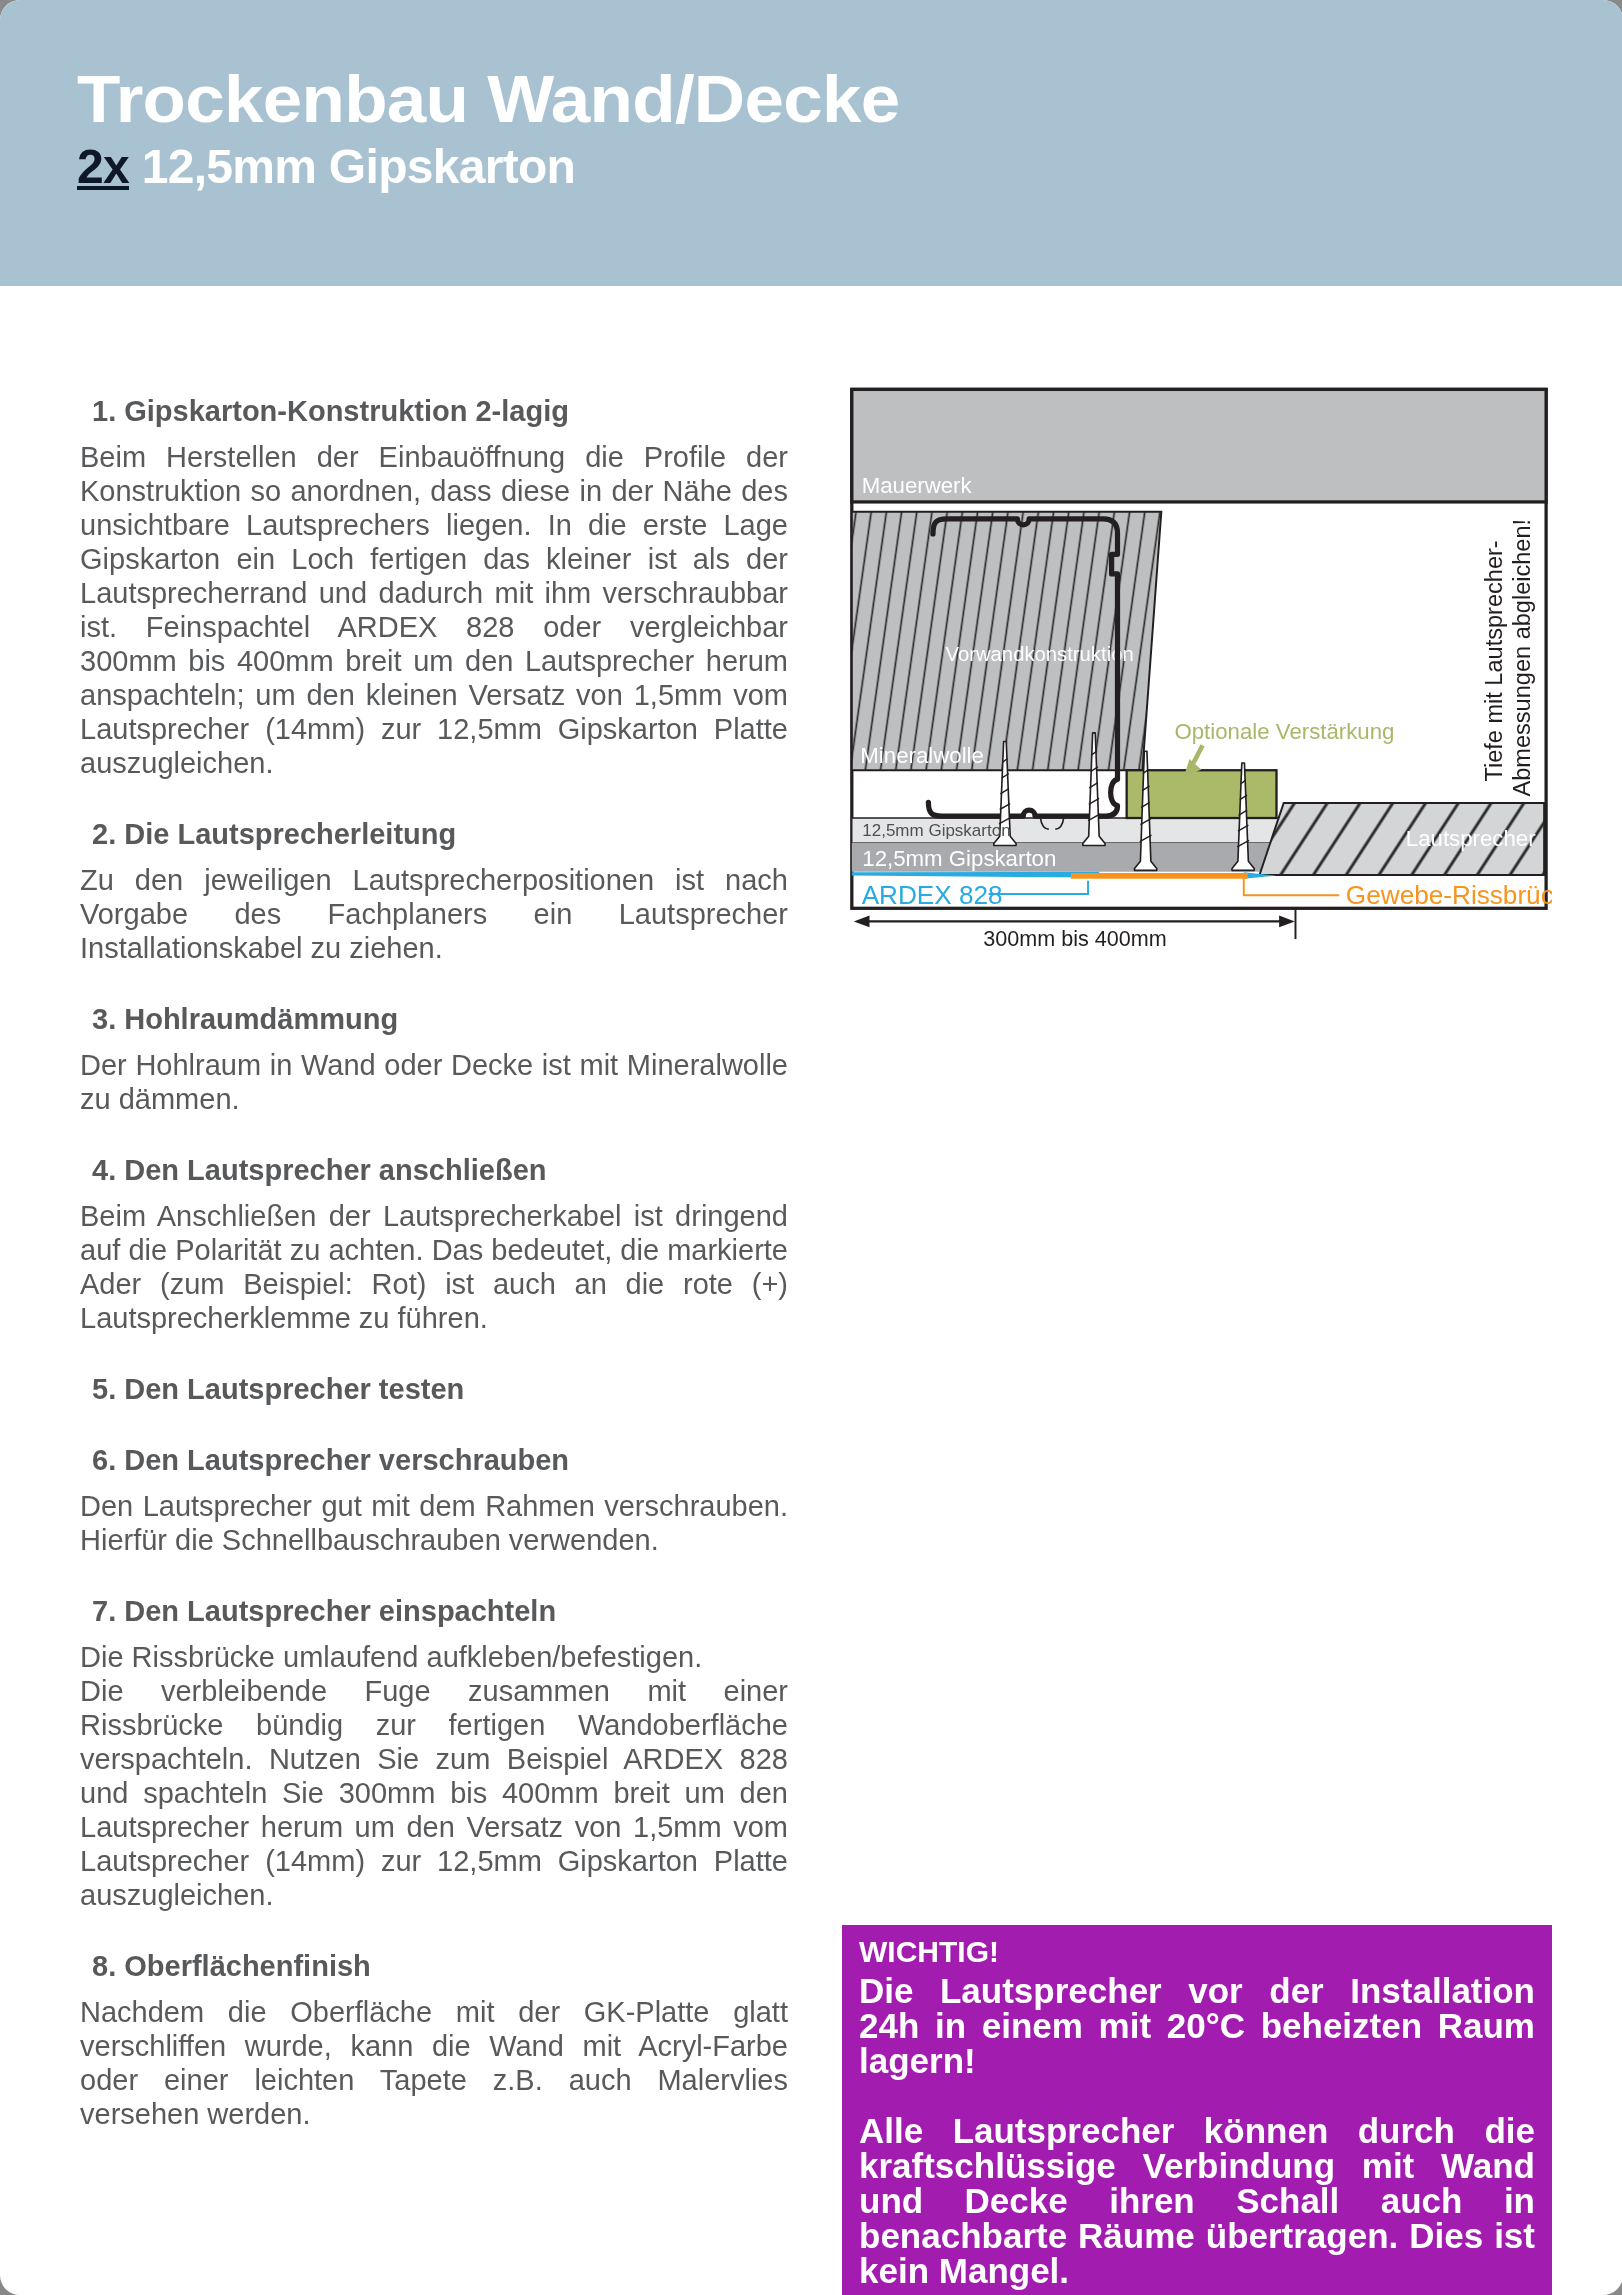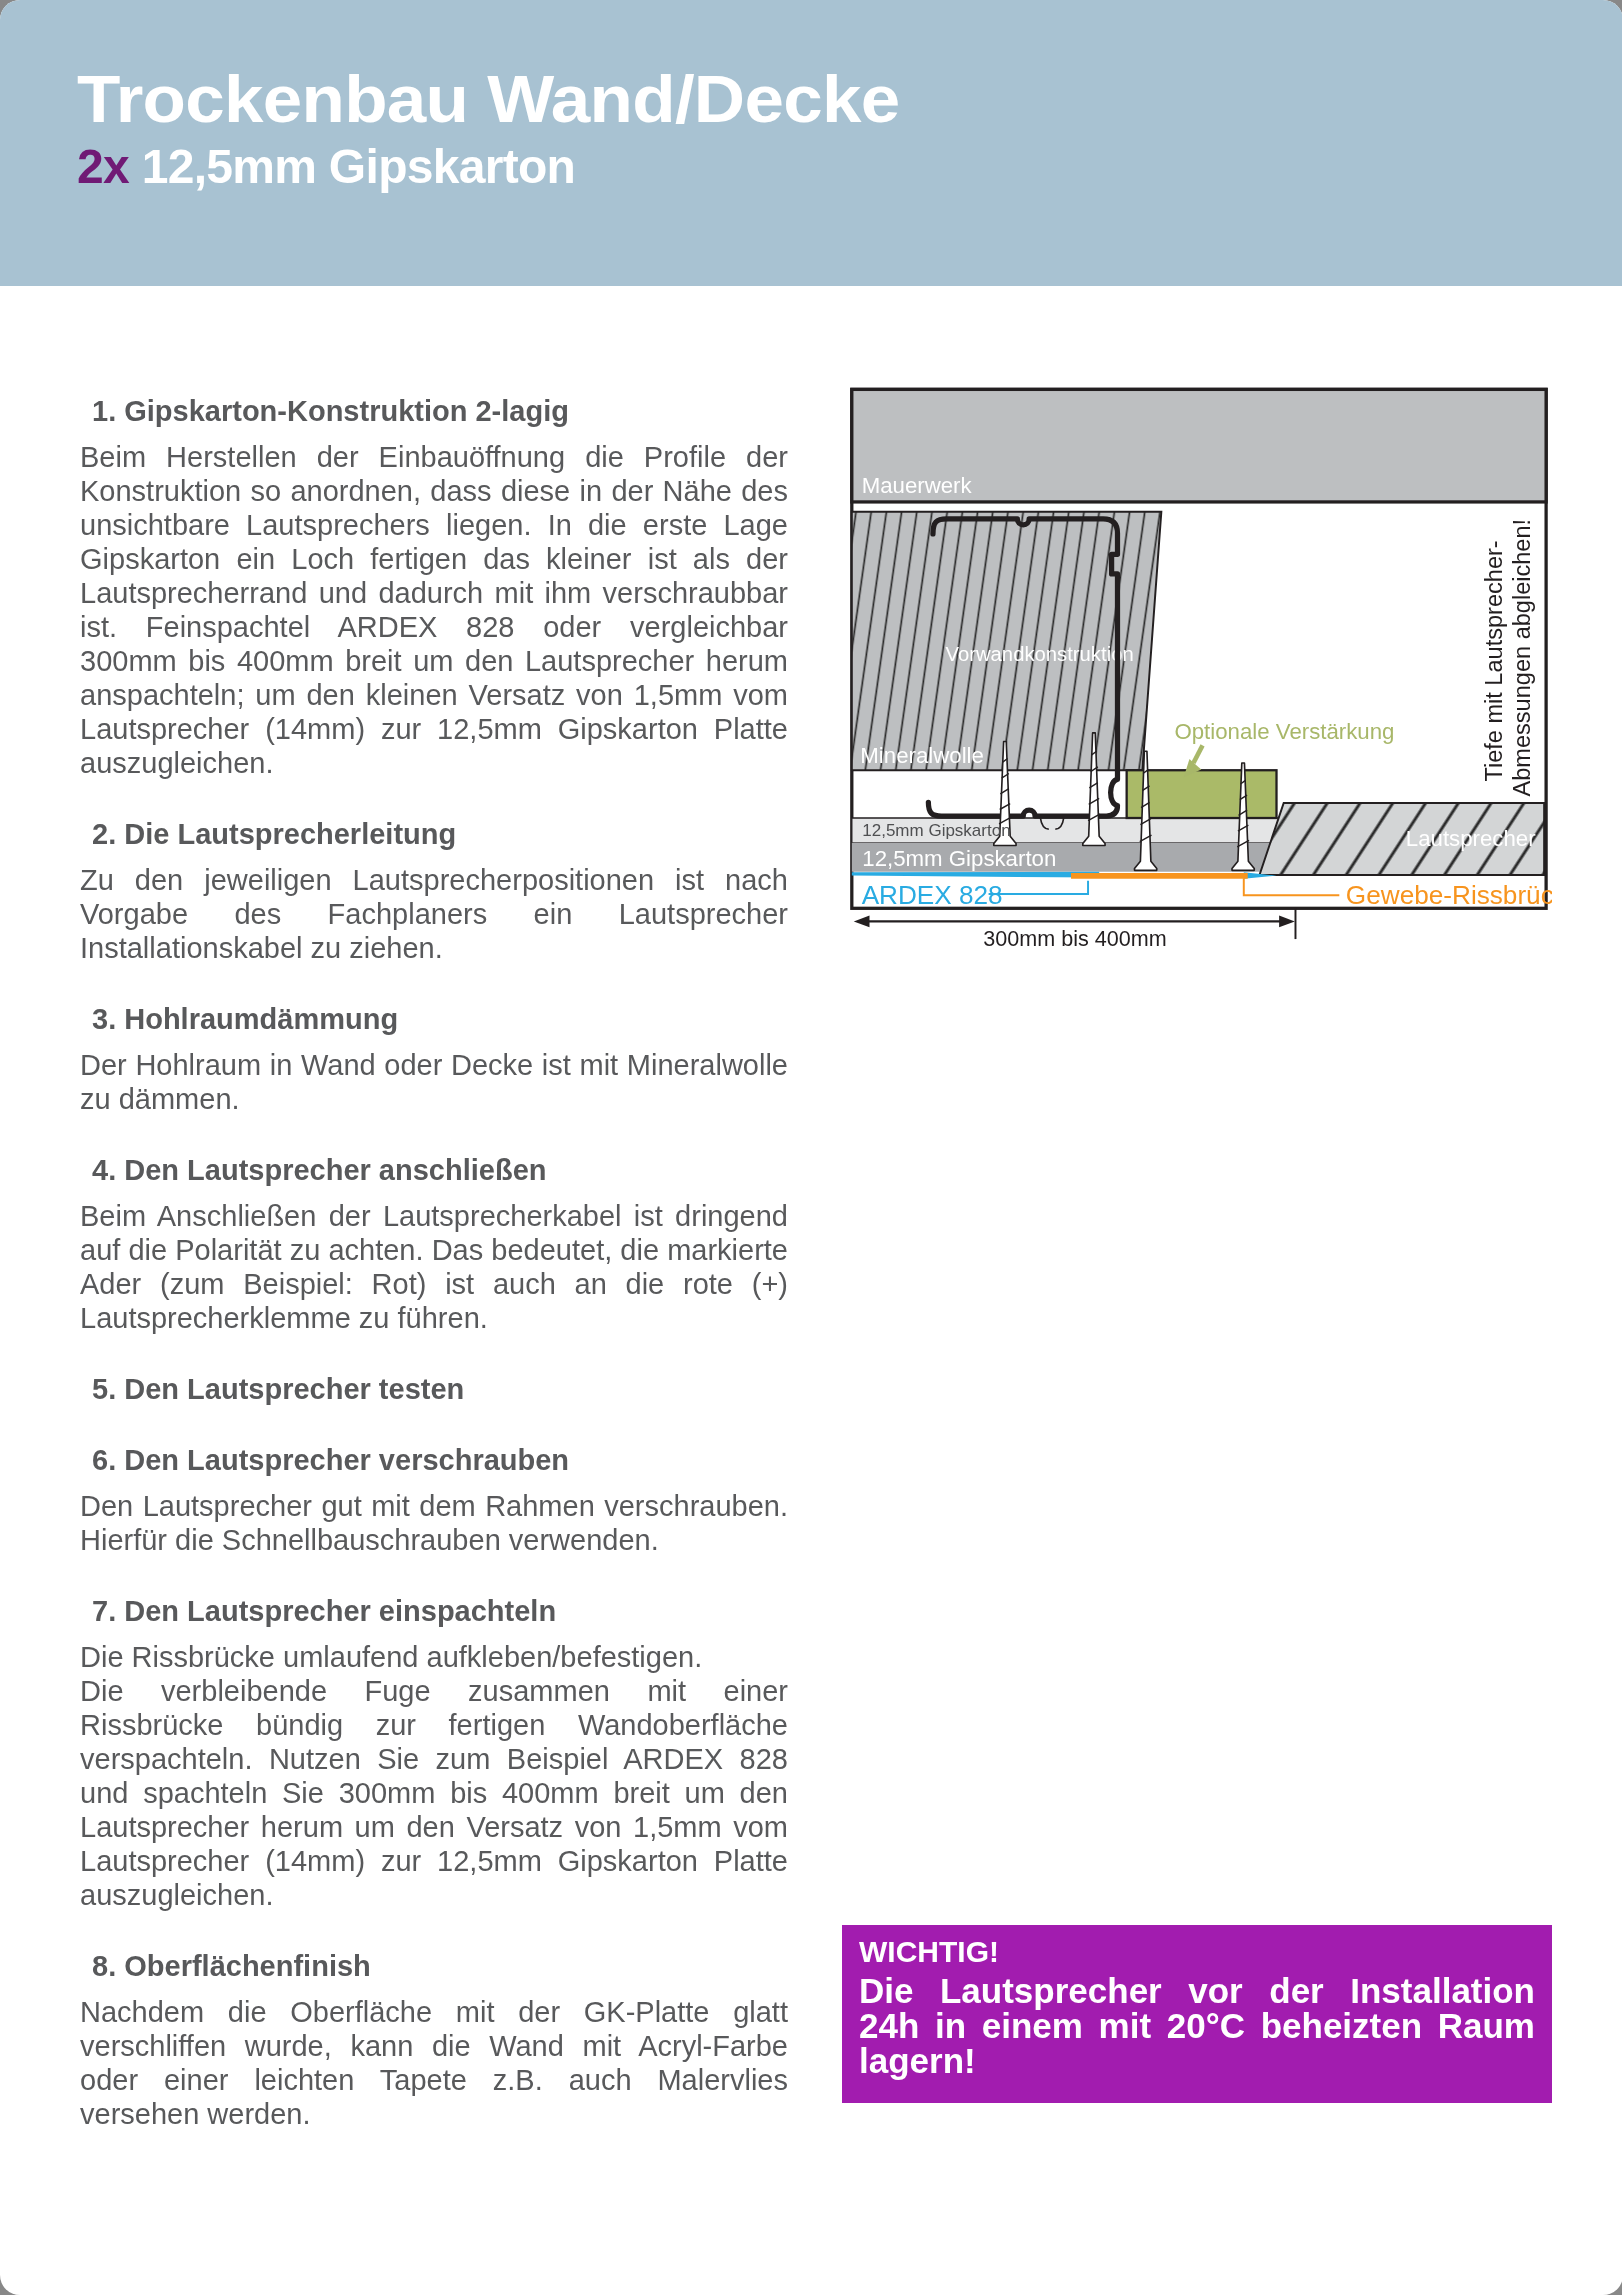--- a/index.html
+++ b/index.html
@@ -20,21 +20,21 @@
     position:absolute;left:77px;top:65px;margin:0;
     font-size:67px;line-height:1;font-weight:bold;color:#ffffff;
     letter-spacing:-0.7px;transform:scaleX(1.06);transform-origin:left center;
     white-space:nowrap;
   }
   .header .subtitle{
     position:absolute;left:77px;top:143px;margin:0;
     font-size:48px;line-height:1;font-weight:bold;white-space:nowrap;
     letter-spacing:-0.7px;
   }
-  .subtitle .sub-prefix{color:#701a75;}
+  .subtitle .sub-prefix{color:#0f172a;text-decoration:underline;}
   .subtitle .sub-main{color:#ffffff;}
   
   .col{
     position:absolute;left:80px;top:382px;width:708px;
     color:#58595b;font-size:29px;line-height:34px;
   }
   .col section{margin:0 0 37px 0;}
   .col h2{margin:12px;font-size:29px;line-height:34px;font-weight:bold;}
   .col p{margin:0;text-align:justify;hyphens:auto;}
   
@@ -178,16 +178,17 @@
       <polygon points="18,818 42,809 42,827" fill="#231f20"></polygon>
       <polygon points="692,818 668,809 668,827" fill="#231f20"></polygon>
       <line x1="693" y1="798" x2="693" y2="845" stroke="#231f20" stroke-width="3"></line>
       <text x="356" y="856" font-size="33" fill="#231f20" text-anchor="middle">300mm bis 400mm</text>
     </svg>
   </figure>
 
   <aside class="wichtig">
     <h2>WICHTIG!</h2>
     <p>Die Lautsprecher vor der Installation 24h in einem mit 20°C beheizten Raum lagern!</p>
+    <p>Alle Lautsprecher können durch die kraftschlüssige Verbindung mit Wand und Decke ihren Schall auch in benachbarte Räume übertragen. Dies ist kein Mangel.</p>
   </aside>
 
 </div>
 
 
 </body></html>

